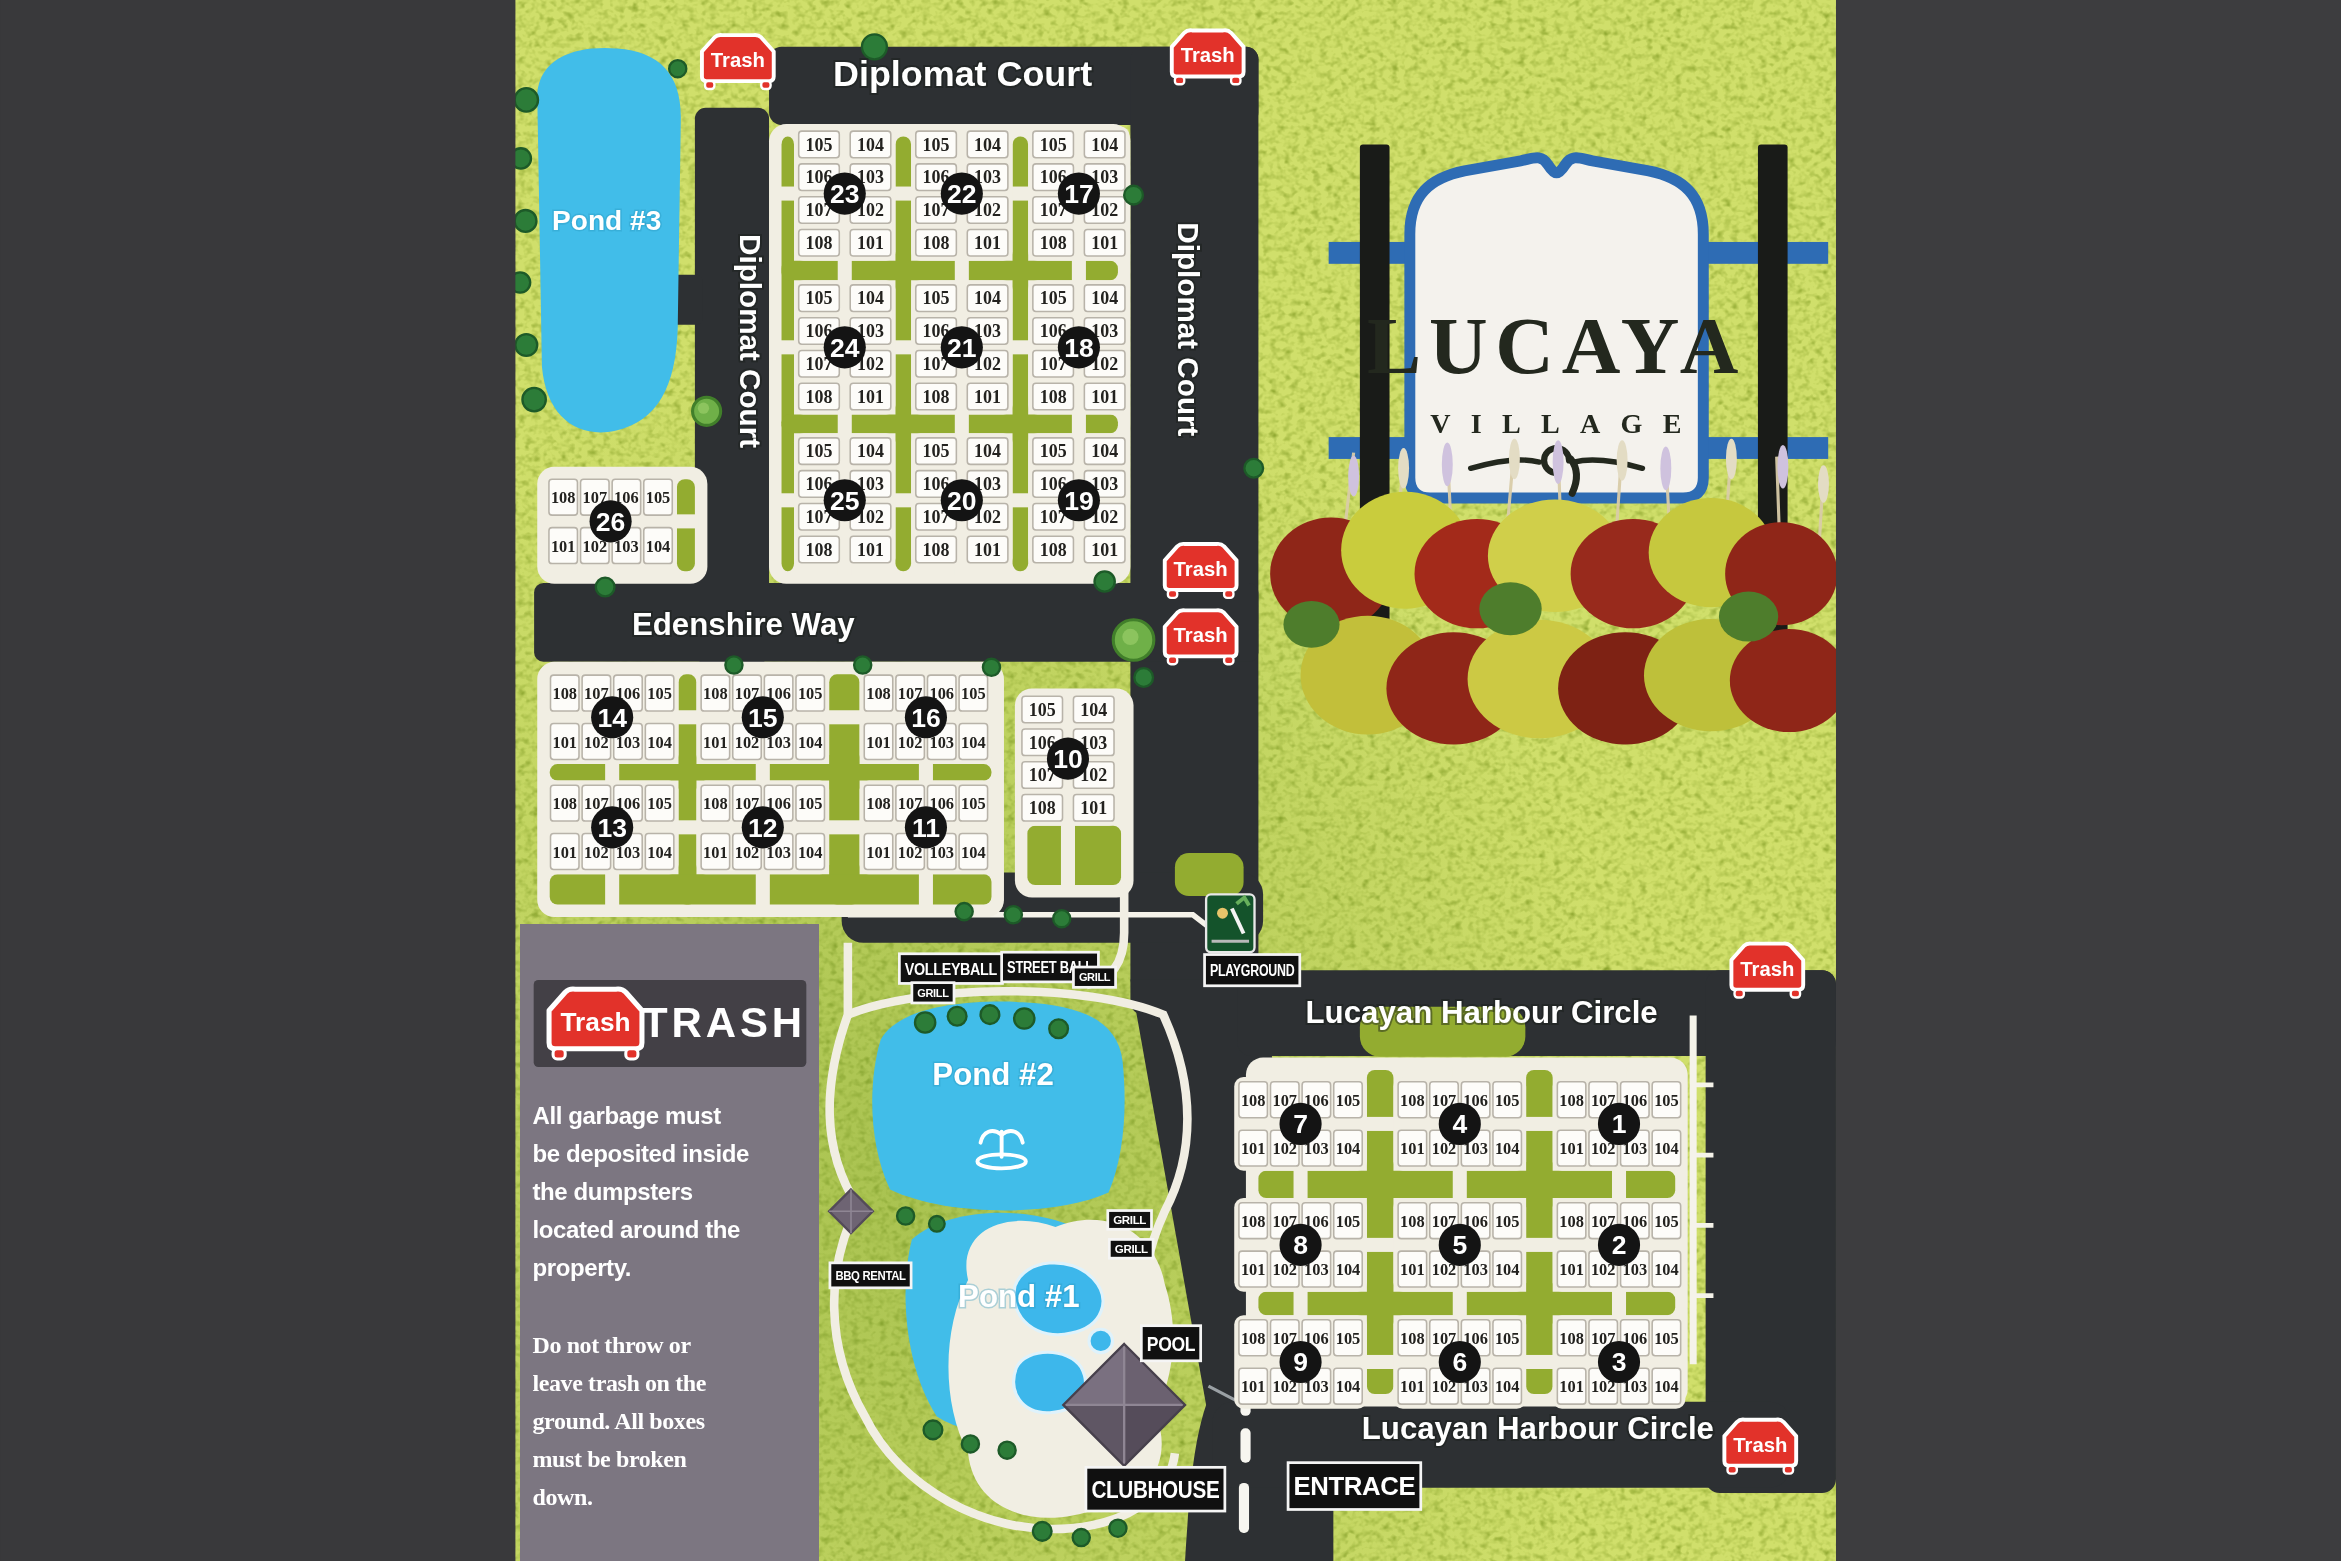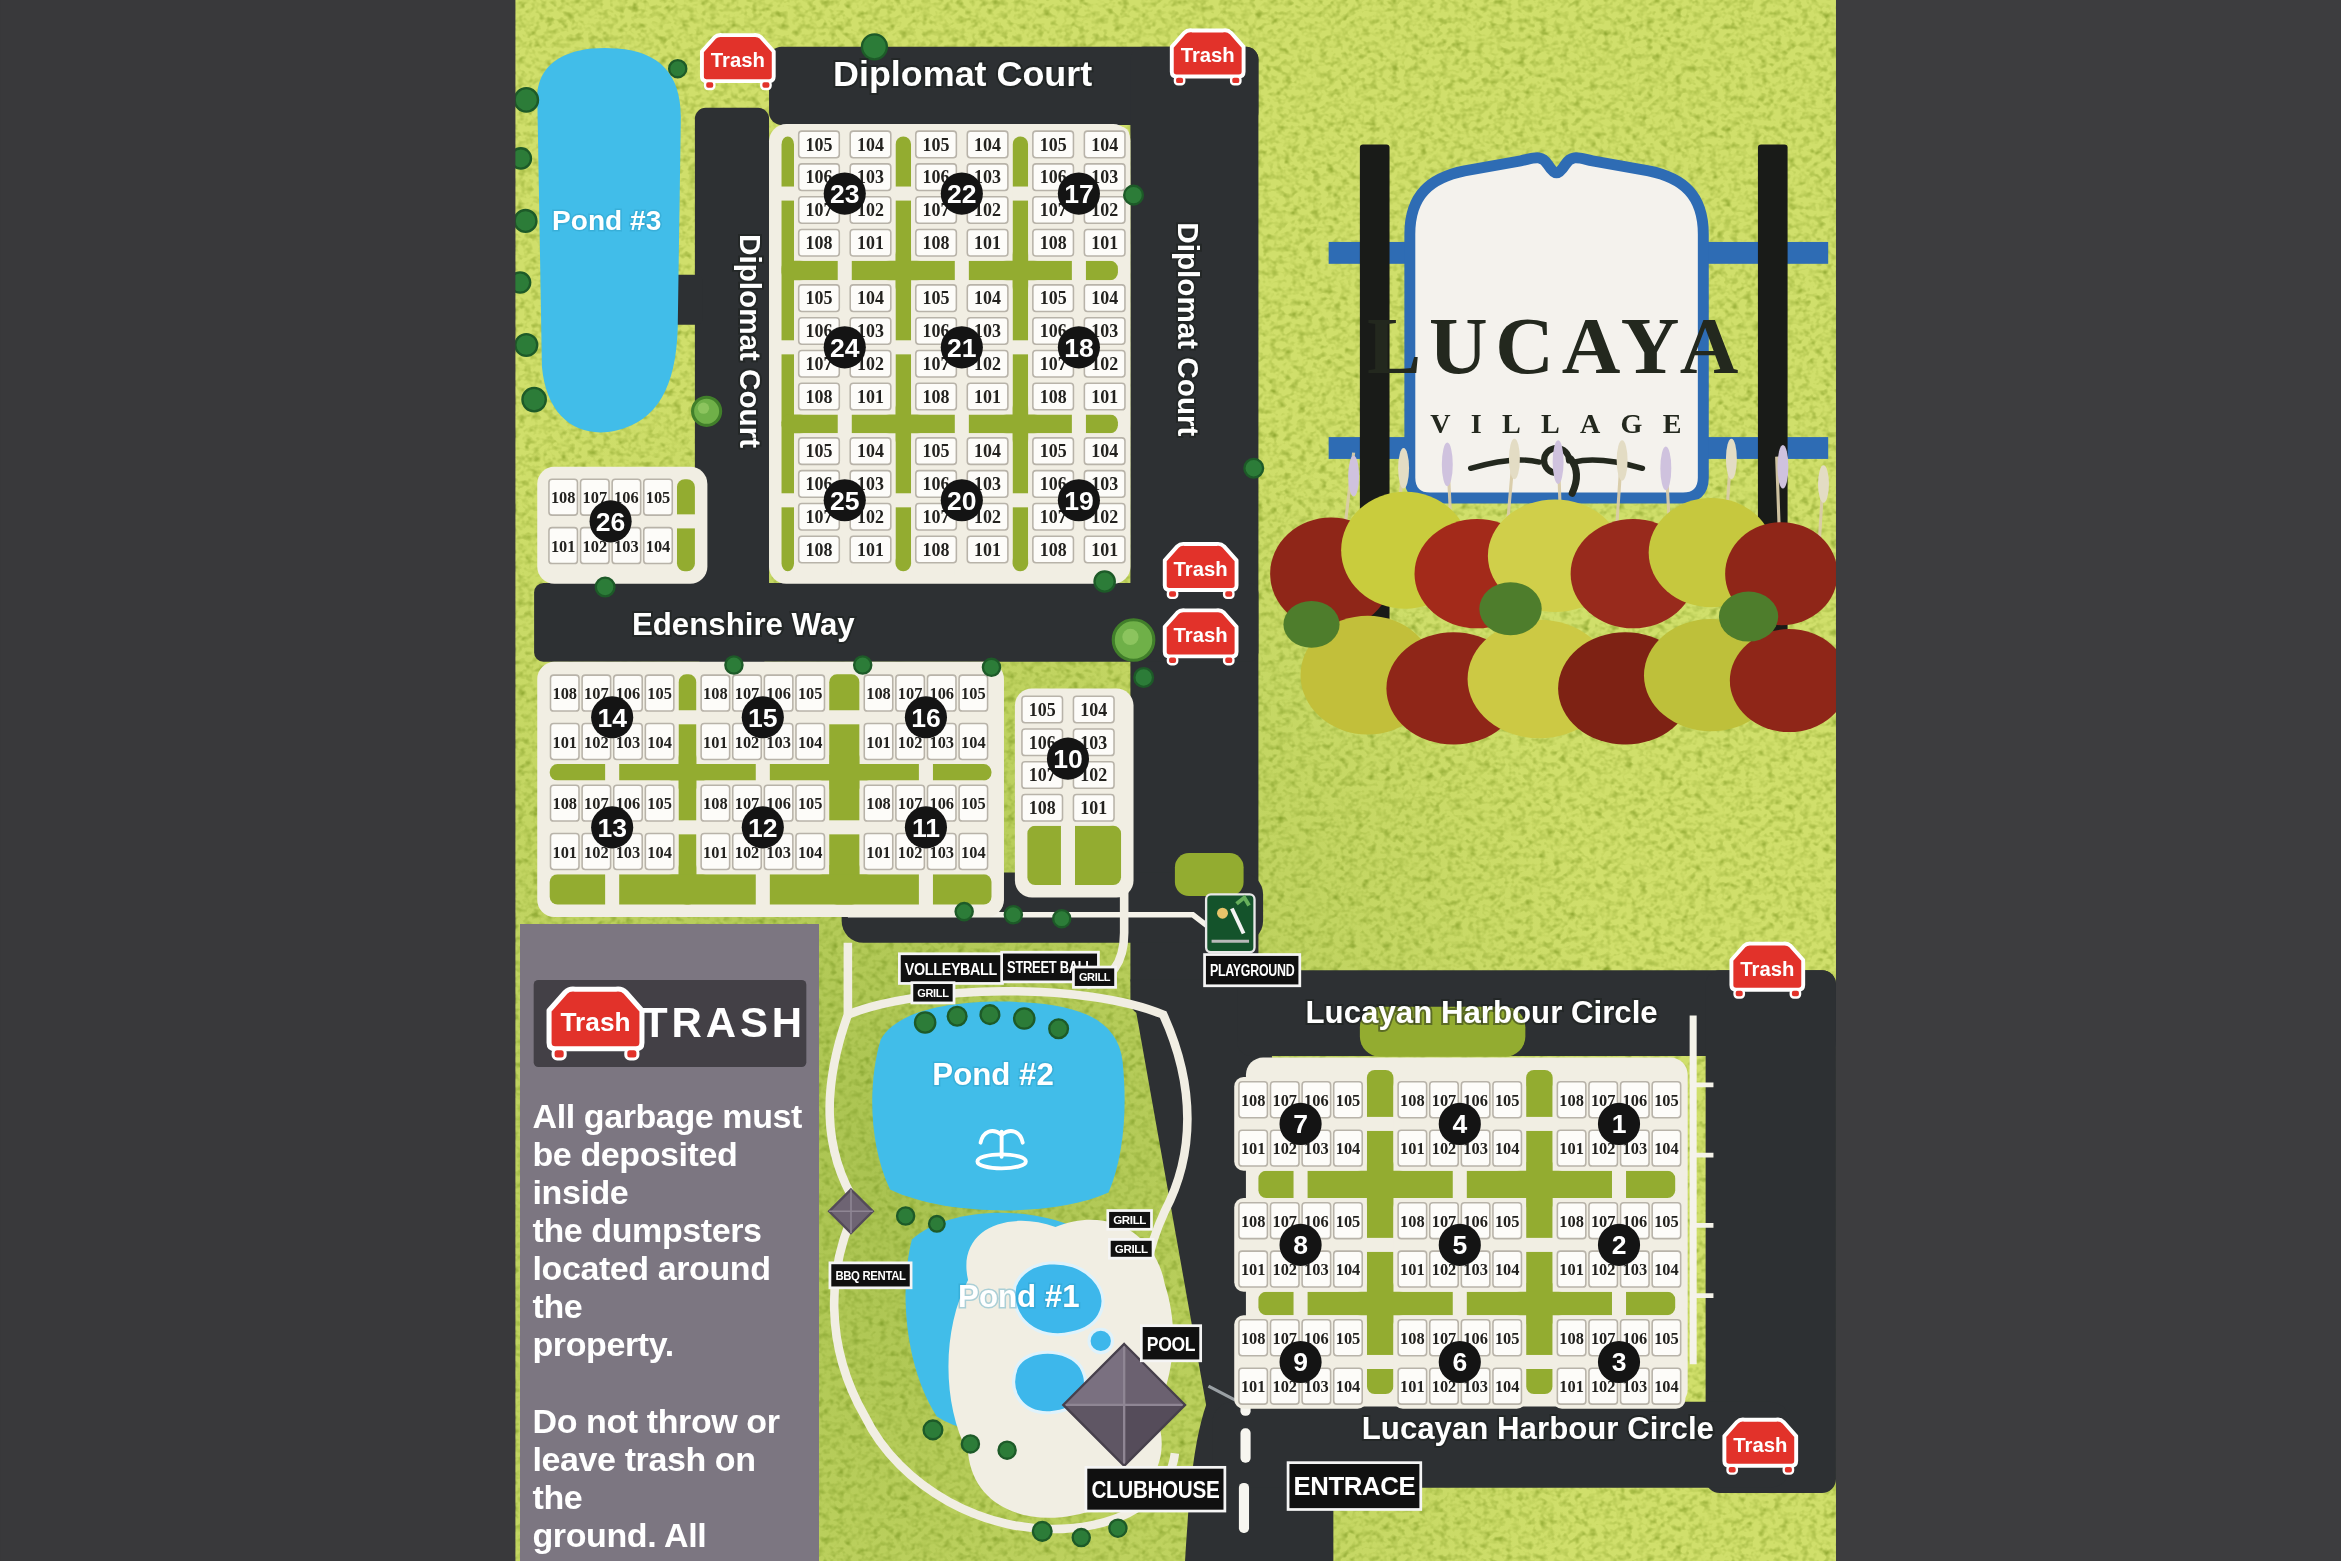--- a/index.html
+++ b/index.html
@@ -13,24 +13,24 @@
               paint-order:stroke;stroke:rgba(40,150,190,0.35);stroke-width:4px;}
   .amen-text{fill:#fff;font-weight:bold;font-family:"Liberation Sans",sans-serif;letter-spacing:-0.5px;}
   .unit-num{fill:#23221f;font-family:"Liberation Serif",serif;font-weight:bold;}
   .blocknum{fill:#fff;font-weight:bold;font-family:"Liberation Sans",sans-serif;}
   .trash-text{fill:#fff;font-weight:bold;font-family:"Liberation Sans",sans-serif;}
   .sign-main{fill:#23281e;font-family:"Liberation Serif",serif;font-weight:bold;letter-spacing:10px;}
   .sign-sub{fill:#23281e;font-family:"Liberation Serif",serif;font-weight:bold;letter-spacing:26px;}
   #legend{position:absolute;left:520px;top:924px;width:299px;height:637px;background:#7c7681;
           box-sizing:border-box;padding:11px 12.5px;}
   #legend .logo-strip{margin-top:45px;}
-  #legend p{color:#fff;font-weight:bold;font-size:34px;line-height:38px;letter-spacing:-0.4px;
+  #legend p{color:#fff;font-weight:bold;font-size:24px;line-height:38px;letter-spacing:-0.4px;
             white-space:pre-line;margin:0;}
   #legend p.p1{margin-top:26.5px;}
-  #legend p.p2{margin-top:39px;}
+  #legend p.p2{margin-top:39px;font-family:Liberation Serif, serif;}
   .trash-word{fill:#fff;font-weight:bold;font-family:"Liberation Sans",sans-serif;letter-spacing:5px;}
 </style>
 </head>
 <body>
 
 <div id="stage">
 
 <svg id="map" width="2342" height="1561" viewBox="0 0 3000 2000">
   <defs>
     <filter id="grassF" x="0%" y="0%" width="100%" height="100%">

